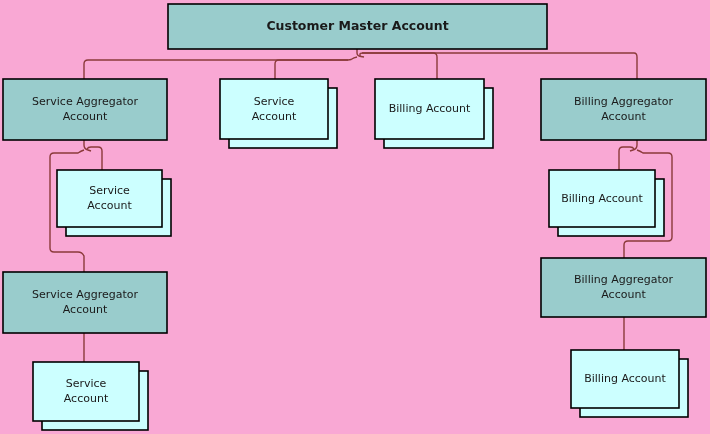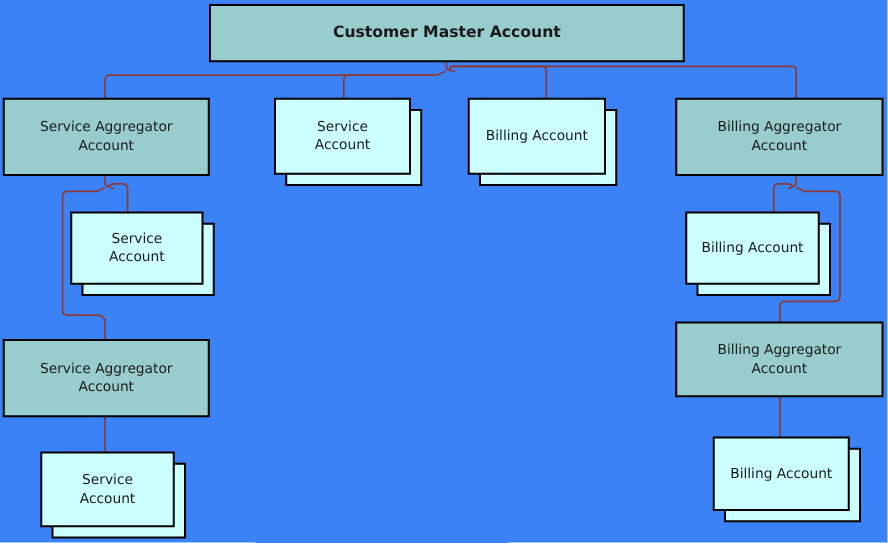--- a/index.html
+++ b/index.html
@@ -10,21 +10,21 @@
   body {
     width: 710px;
     height: 434px;
     font-family: "DejaVu Sans", sans-serif;
     overflow: hidden;
   }
   #diagram-root {
     position: relative;
     width: 710px;
     height: 434px;
-    background: #3b82f6;
+    background: #f9a8d4;
   }
   svg#diagram-svg {
     position: absolute;
     top: 0;
     left: 0;
     width: 710px;
     height: 434px;
     display: block;
   }
   .conn {

